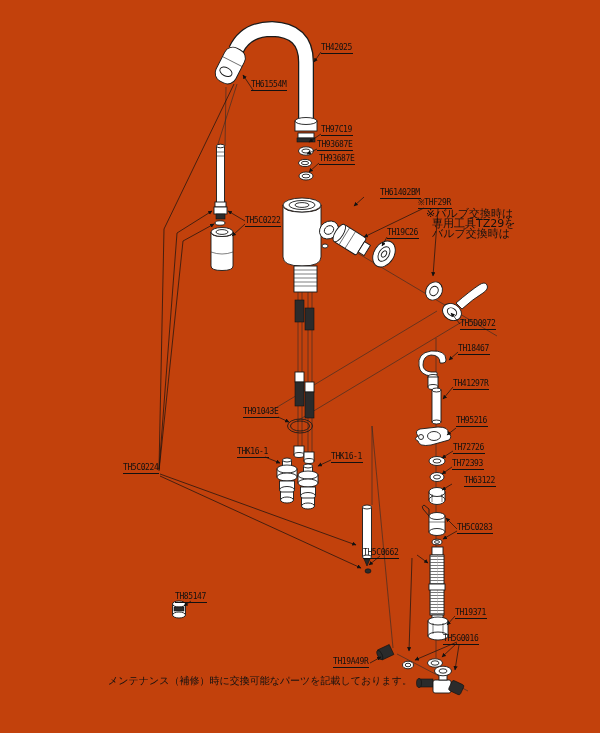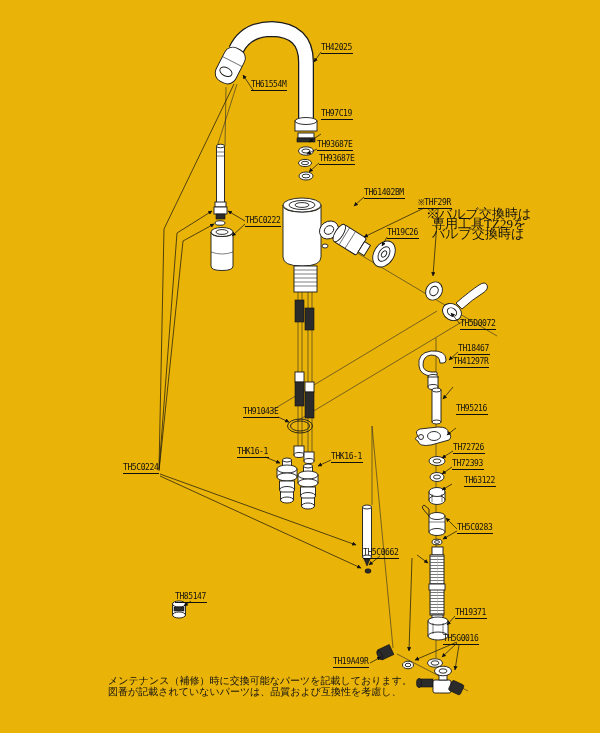--- a/index.html
+++ b/index.html
@@ -1,27 +1,27 @@
 <!DOCTYPE html>
 <html><head>
 <meta charset="utf-8">
 <style>
   html,body{margin:0;padding:0;background:#fff;}
-  #canvas{position:relative;width:600px;height:733px;background:#eab308;overflow:hidden;
+  #canvas{position:relative;width:600px;height:733px;background:#c2410c;overflow:hidden;
           font-family:"DejaVu Sans","Liberation Sans",sans-serif;}
   #drawing{position:absolute;left:0;top:0;}
   .p{fill:#ffffff;stroke:#1a1a1a;stroke-width:0.9;}
   .ln{fill:none;stroke:#1a1a1a;stroke-width:0.9;}
   .thin{fill:none;stroke:#2a2a2a;stroke-width:0.6;}
   .dk{fill:#2b2b2b;stroke:#111;stroke-width:0.6;}
   .leader{fill:none;stroke:#111;stroke-width:0.7;}
   .plabel{position:absolute;font-family:"DejaVu Sans Mono","Liberation Mono",monospace;
           font-size:8px;line-height:9px;letter-spacing:-0.4px;color:#111;
           border-bottom:1px solid #111;white-space:nowrap;padding:0 1px 0.5px 0;}
-  .notebox{position:absolute;font-size:13px;line-height:10px;color:#111;white-space:nowrap;font-family:Liberation Serif, serif;}
+  .notebox{position:absolute;font-size:11px;line-height:10px;color:#111;white-space:nowrap;}
   .notebox .indent{padding-left:6px;}
   .footnote{position:absolute;font-size:10px;line-height:10.5px;color:#111;white-space:nowrap;margin-left:12px;}
 </style>
 </head>
 <body>
 
 <div id="canvas">
 
 <svg id="drawing" width="600" height="733" viewBox="0 0 600 733">
   <defs>
@@ -298,31 +298,31 @@
     <path class="leader" d="M159,469 L164,229 L234,84"></path>
     <path class="leader" marker-end="url(#arw)" d="M159,470 L177,233 L212,211"></path>
     <path class="leader" marker-end="url(#arw)" d="M159,471 L183,241 L214,224"></path>
     <path class="leader" marker-end="url(#arw)" d="M160,474 L356,545"></path>
     <path class="leader" marker-end="url(#arw)" d="M160,476 L361,568"></path>
   </g>
 </svg>
 
 <span class="plabel" style="left:321px;top:43px">TH42025</span>
 <span class="plabel" style="left:251px;top:80px">TH61554M</span>
-<span class="plabel" style="left:321px;top:109px">TH97C19</span>
+<span class="plabel" style="left:321px;top:125px">TH97C19</span>
 <span class="plabel" style="left:317px;top:140px">TH93687E</span>
 <span class="plabel" style="left:319px;top:154px">TH93687E</span>
-<span class="plabel" style="left:364px;top:188px">TH61402BM</span>
+<span class="plabel" style="left:380px;top:188px">TH61402BM</span>
 <span class="plabel" style="left:418px;top:198px">※THF29R</span>
 <span class="plabel" style="left:387px;top:228px">TH19C26</span>
 <span class="plabel" style="left:245px;top:216px">TH5C0222</span>
 <span class="plabel" style="left:460px;top:319px">TH5D0072</span>
 <span class="plabel" style="left:458px;top:344px">TH18467</span>
-<span class="plabel" style="left:453px;top:357px">TH41297R</span>
-<span class="plabel" style="left:456px;top:404px">TH95216</span>
+<span class="plabel" style="left:453px;top:379px">TH41297R</span>
+<span class="plabel" style="left:456px;top:416px">TH95216</span>
 <span class="plabel" style="left:453px;top:443px">TH72726</span>
 <span class="plabel" style="left:452px;top:459px">TH72393</span>
 <span class="plabel" style="left:464px;top:476px">TH63122</span>
 <span class="plabel" style="left:457px;top:523px">TH5C0283</span>
 <span class="plabel" style="left:363px;top:548px">TH5C0662</span>
 <span class="plabel" style="left:455px;top:608px">TH19371</span>
 <span class="plabel" style="left:443px;top:634px">TH5G0016</span>
 <span class="plabel" style="left:333px;top:657px">TH19A49R</span>
 <span class="plabel" style="left:175px;top:592px">TH85147</span>
 <span class="plabel" style="left:243px;top:407px">TH91043E</span>
@@ -331,16 +331,15 @@
 <span class="plabel" style="left:123px;top:463px">TH5C0224</span>
 
 <div class="notebox" style="left:426px;top:209px">
   <div>※バルブ交換時は</div>
   <div class="indent">専用工具TZ29を</div>
   <div class="indent">バルブ交換時は</div>
 </div>
 
 <div class="footnote" style="left:96px;top:676px">
   <div>メンテナンス（補修）時に交換可能なパーツを記載しております。</div>
-  <div>図番が記載されていないパーツは、品質および互換性を考慮し、</div>
 </div>
 
 </div>
 
 </body></html>

